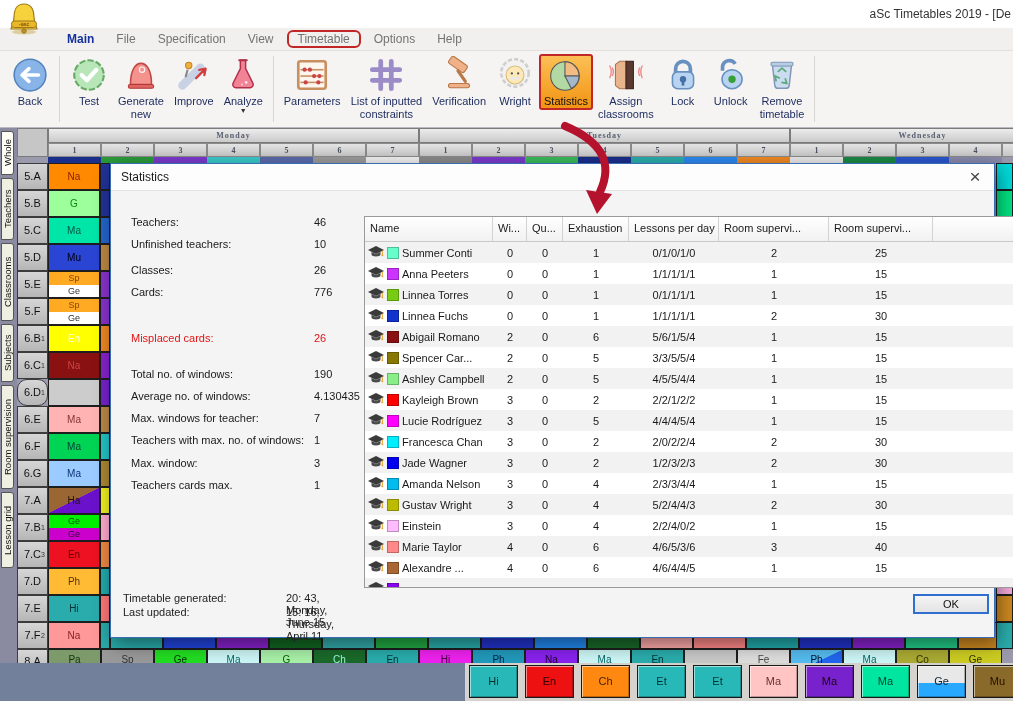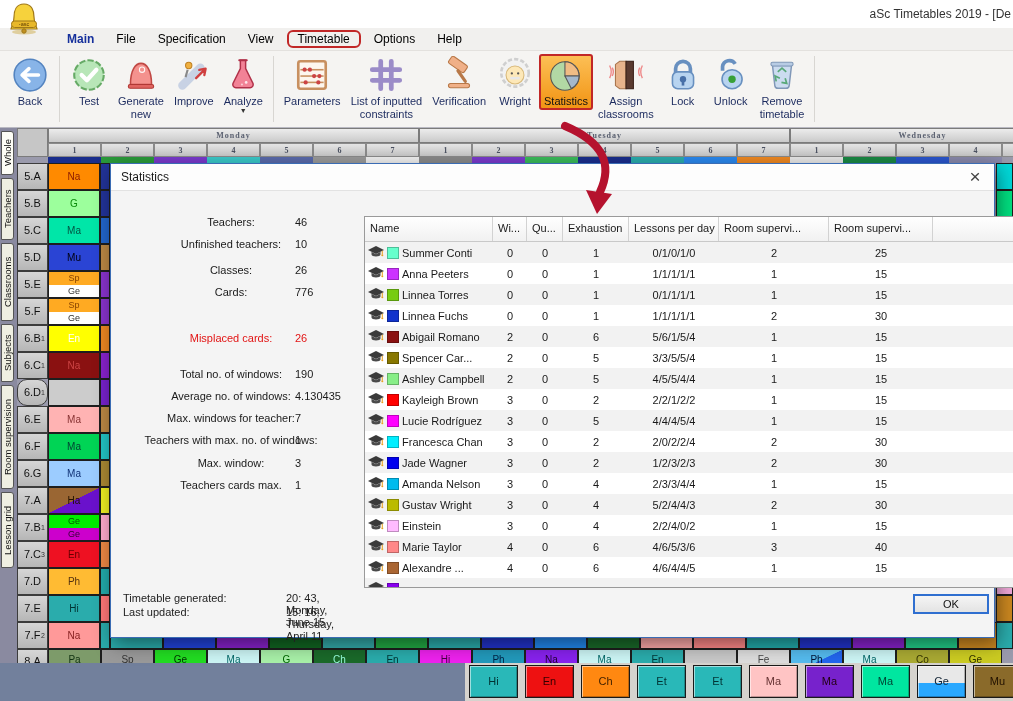--- a/index.html
+++ b/index.html
@@ -5,21 +5,21 @@
   html,body{margin:0;padding:0;background:#444;}
   #app{position:relative;width:1013px;height:701px;overflow:hidden;background:#fff;
        font-family:"Liberation Sans",sans-serif;font-size:11px;color:#222;}
   
   .titlebar{position:absolute;left:0;top:0;width:1013px;height:28px;background:#fff;}
   .titlebar .title{position:absolute;right:2px;top:0;line-height:28px;font-size:12px;color:#333;}
   .logo{position:absolute;left:6px;top:1px;width:36px;height:34px;z-index:6;}
   
   .menubar{position:absolute;left:0;top:28px;width:1013px;height:22px;background:#f1f0ee;
            display:flex;align-items:center;padding-left:56px;box-sizing:border-box;}
-  .menu-item{padding:2px 11px;font-size:12px;color:#000000;cursor:default;}
+  .menu-item{padding:2px 11px;font-size:12px;color:#737373;cursor:default;}
   .menu-item.active{font-weight:bold;color:#16309c;}
   .menu-item.hl{border:2px solid #c12727;border-radius:6px;padding:0 9px;margin:0 2px;}
   
   .toolbar{position:absolute;left:0;top:50px;width:1013px;height:78px;background:#f5f4f2;
            border-top:1px solid #e3e1de;border-bottom:1px solid #b9b9c2;display:flex;
            align-items:flex-start;padding:3px 0 0 6px;box-sizing:border-box;}
   .tbtn{display:flex;flex-direction:column;align-items:center;padding:2px 5px;min-width:38px;}
   .tbtn .ticon{width:38px;height:38px;}
   .tbtn .ticon svg{width:100%;height:100%;}
   .tbtn .tlabel{font-size:11px;line-height:1.15;color:#1b2a5e;text-align:center;white-space:pre-line;margin-top:1px;}
@@ -57,21 +57,21 @@
   .chips{position:absolute;left:469px;top:2px;display:flex;gap:7px;}
   .chip{width:49px;height:33px;border:1px solid #1a1a1a;box-sizing:border-box;text-align:center;
         line-height:31px;font-size:11px;box-shadow:inset 1px 1px 0 rgba(255,255,255,.55),inset -1px -1px 0 rgba(0,0,0,.25);}
   
   .dialog{position:absolute;left:110px;top:163px;width:885px;height:475px;background:#f4f4f4;
           border:1px solid #3a6cb4;box-shadow:3px 6px 18px rgba(0,0,0,.45);z-index:10;box-sizing:border-box;}
   .dtitle{position:absolute;left:0;top:0;right:0;height:26px;background:#fdfdfd;border-bottom:1px solid #e2e2e2;}
   .dtitle .dtext{position:absolute;left:10px;top:0;line-height:26px;font-size:12px;color:#1a1a1a;}
   .dclose{position:absolute;right:6px;top:2px;width:26px;height:22px;text-align:center;
           font-size:19px;line-height:21px;color:#444;}
-  .stats{position:absolute;left:1px;top:52px;width:238px;text-align:center;}
+  .stats{position:absolute;left:20px;top:52px;width:238px;}
   .stat-row{position:relative;height:22px;}
   .stat-row.tight{height:17px;}
   .stat-row .sl{font-size:11px;color:#1a1a1a;}
   .stat-row .sv{position:absolute;left:183px;top:0;font-size:11px;color:#1a1a1a;}
   .stat-row.red .sl,.stat-row.red .sv{color:#e21414;}
   .dfoot{position:absolute;left:12px;top:428px;font-size:11px;}
   .dfoot .frow{position:relative;height:14px;}
   .dfoot .fv{position:absolute;left:163px;top:0;}
   .okbtn{position:absolute;left:802px;top:430px;width:76px;height:20px;background:linear-gradient(#f5f5f5,#e3e3e3);
          border:2px solid #2f6fd0;box-sizing:border-box;text-align:center;line-height:16px;font-size:11px;color:#111;}

